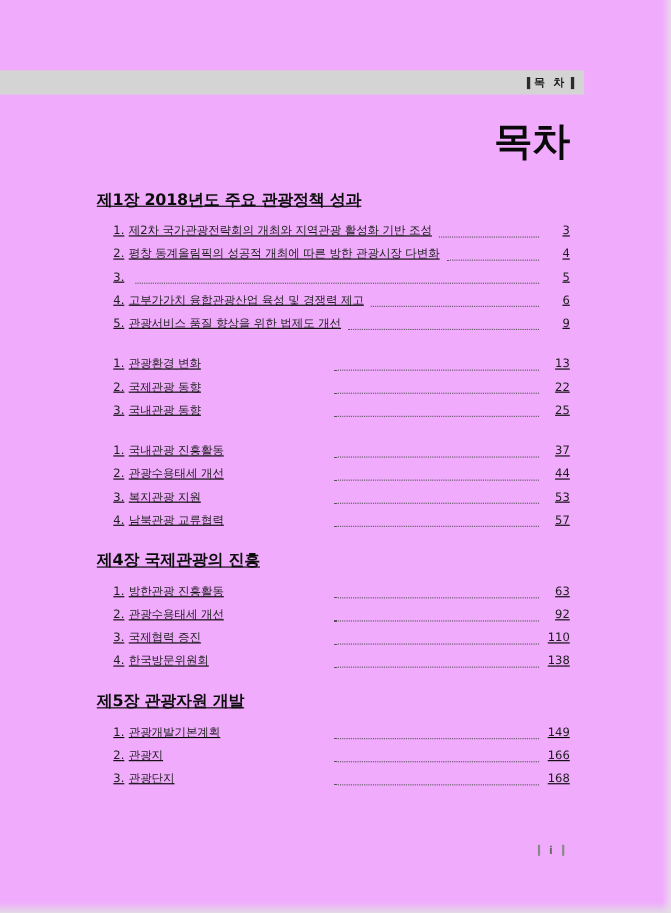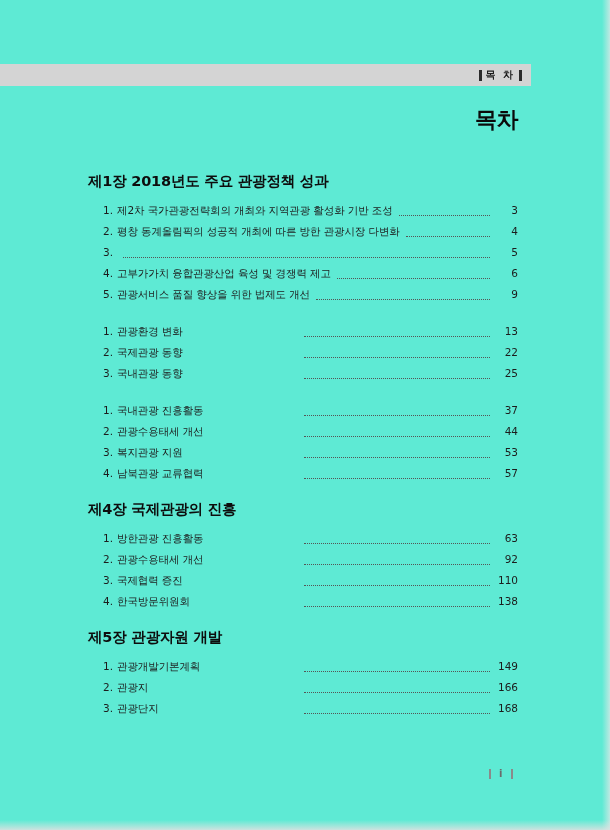--- a/index.html
+++ b/index.html
@@ -9,21 +9,21 @@
     width: 610px;
     height: 830px;
     background: #f1f1f1;
     font-family: "DejaVu Sans", "Liberation Sans", sans-serif;
   }
 
   .page {
     position: relative;
     width: 610px;
     height: 830px;
-    background: #5eead4;
+    background: #f0abfc;
     overflow: hidden;
   }
 
   
   .page-shadow-bottom {
     position: absolute;
     left: 0; right: 0; bottom: 0;
     height: 10px;
     background: linear-gradient(to bottom, rgba(255,255,255,0) 0%, rgba(225,225,225,0.85) 100%);
     pointer-events: none;
@@ -72,32 +72,33 @@
     letter-spacing: 2px;
   }
 
   
   .doc-title {
     position: absolute;
     top: 105px;
     left: 0;
     width: 518px;
     text-align: right;
-    font-size: 22px;
+    font-size: 35px;
     font-weight: bold;
     letter-spacing: -0.5px;
     color: #0a0a0a;
   }
 
   
   .toc {
     position: absolute;
     top: 172px;
     left: 88px;
     width: 430px;
+    text-decoration: underline;
   }
 
   .chapter { margin-bottom: 0; }
 
   .chapter-title {
     font-size: 14.5px;
     font-weight: bold;
     color: #0d0d0d;
     letter-spacing: -0.2px;
     margin-bottom: 9px;

